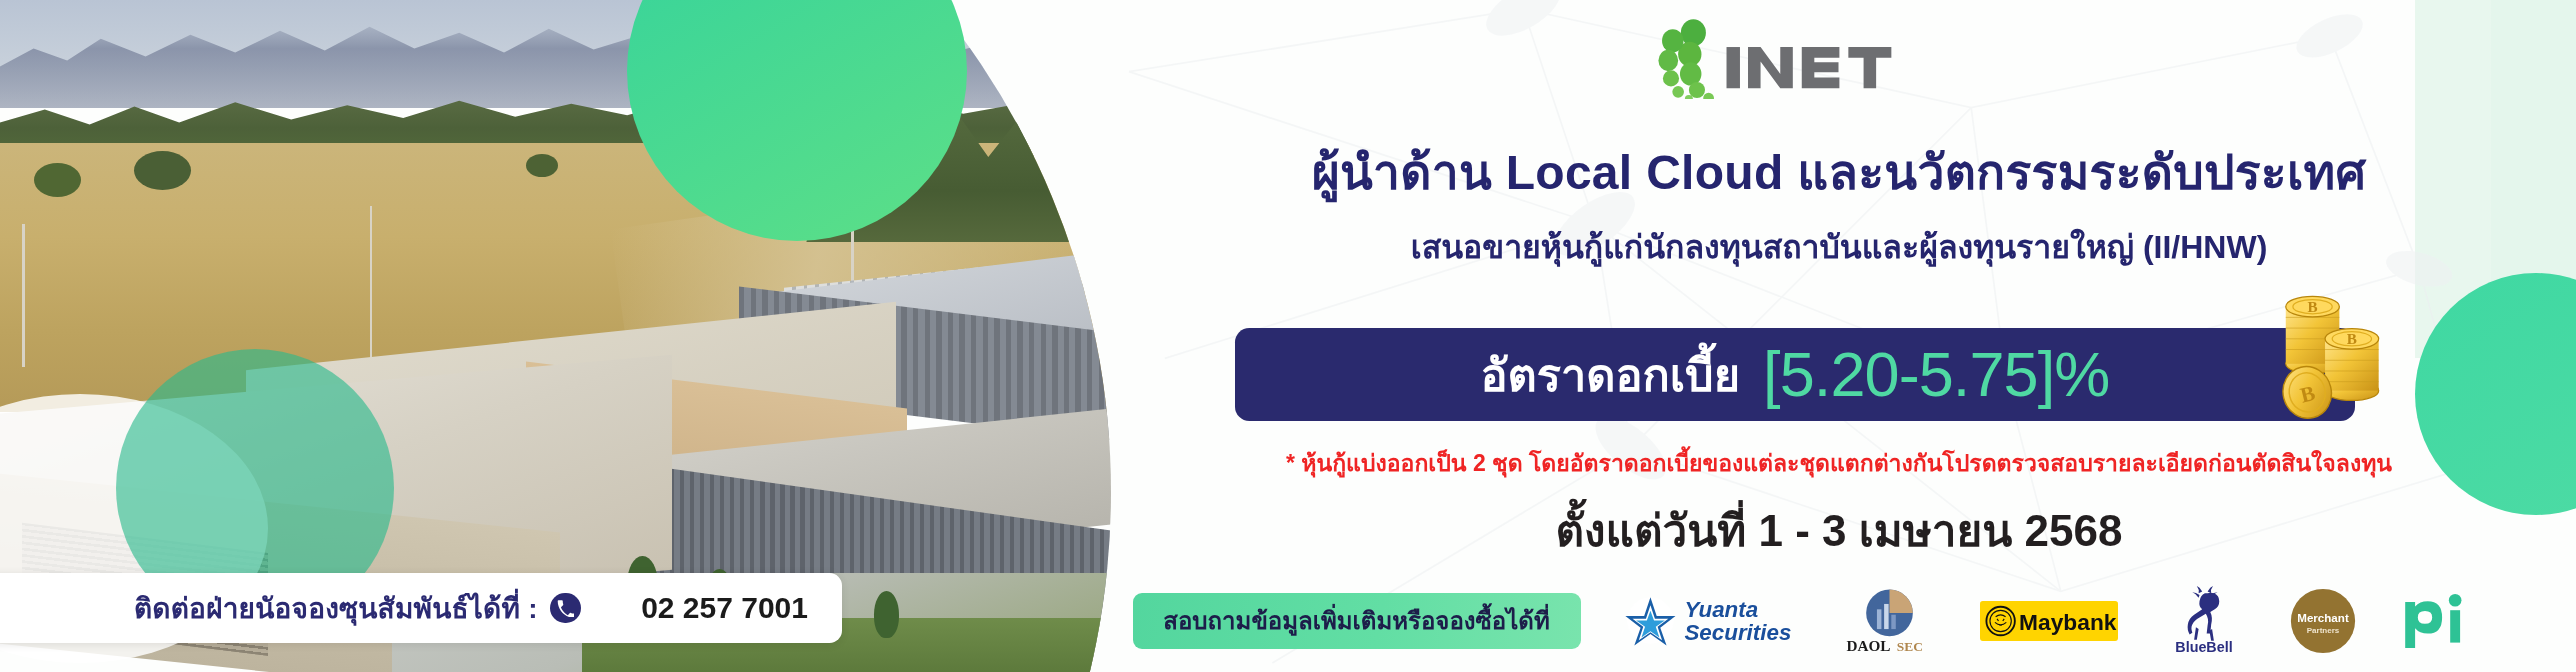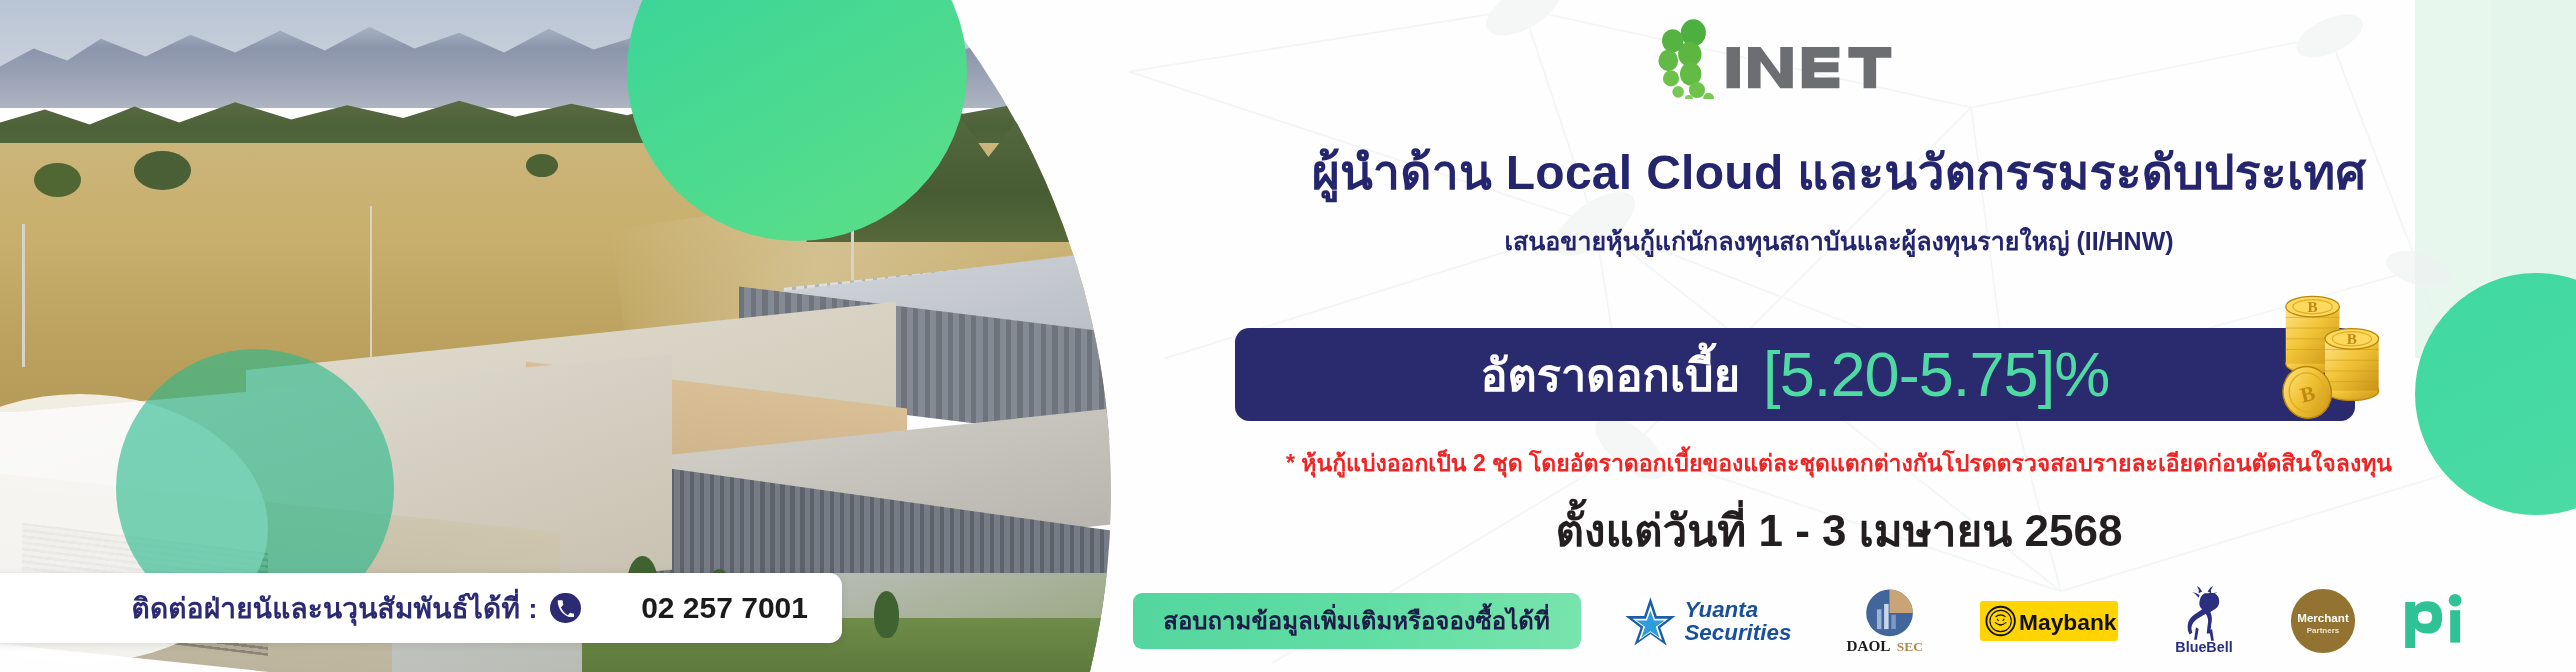--- a/index.html
+++ b/index.html
@@ -179,21 +179,21 @@
 
   .headline {
     position: absolute; left: 0; top: 134px; width: 100%;
     text-align: center;
     font-size: 48px; font-weight: 700; color: #25256e;
     letter-spacing: 0.3px; white-space: nowrap;
   }
   .subheadline {
     position: absolute; left: 0; top: 221px; width: 100%;
     text-align: center;
-    font-size: 25px; font-weight: 700; color: #25256e;
+    font-size: 32px; font-weight: 700; color: #25256e;
     white-space: nowrap;
   }
 
   .rate-box {
     position: absolute; left: 133px; top: 328px;
     width: 1120px; height: 93px;
     background: #2a2a6e;
     border-radius: 14.3px;
     display: flex; align-items: center; justify-content: center;
     gap: 23px;
@@ -316,21 +316,21 @@
     </div>
 
     <div class="circ-green-top"></div>
     <div class="circ-white-soft"></div>
     <div class="circ-green-soft"></div>
   </div>
 
   <div class="circ-green-right"></div>
 
   <div class="contact-box">
-    <span class="contact-label">ติดต่อฝ่ายนัและนวุนสัมพันธ์ได้ที่ :</span>
+    <span class="contact-label">ติดต่อฝ่ายนัอจองซุนสัมพันธ์ได้ที่ :</span>
     <span class="phone-icon">
       <svg viewBox="0 0 24 24">
           <path d="M6.6 10.8c1.9 3.7 5 6.7 8.7 8.6l2.9-2.9c.4-.4.9-.5 1.3-.3 1.4.5 3 .7 4.5.7V22c0 .6-.4 1-1 1C11.6 23 1 12.4 1 -.5c0-.6.4-1 1-1h5.1c.6 0 1 .4 1 1 0 1.6.2 3.1.7 4.5.2.4.1.9-.3 1.3l-2.9 2.9z" transform="translate(0 2)"></path>
         </svg>
     </span>
     <span class="contact-phone">02 257 7001</span>
   </div>
 
   <div class="content">
 

